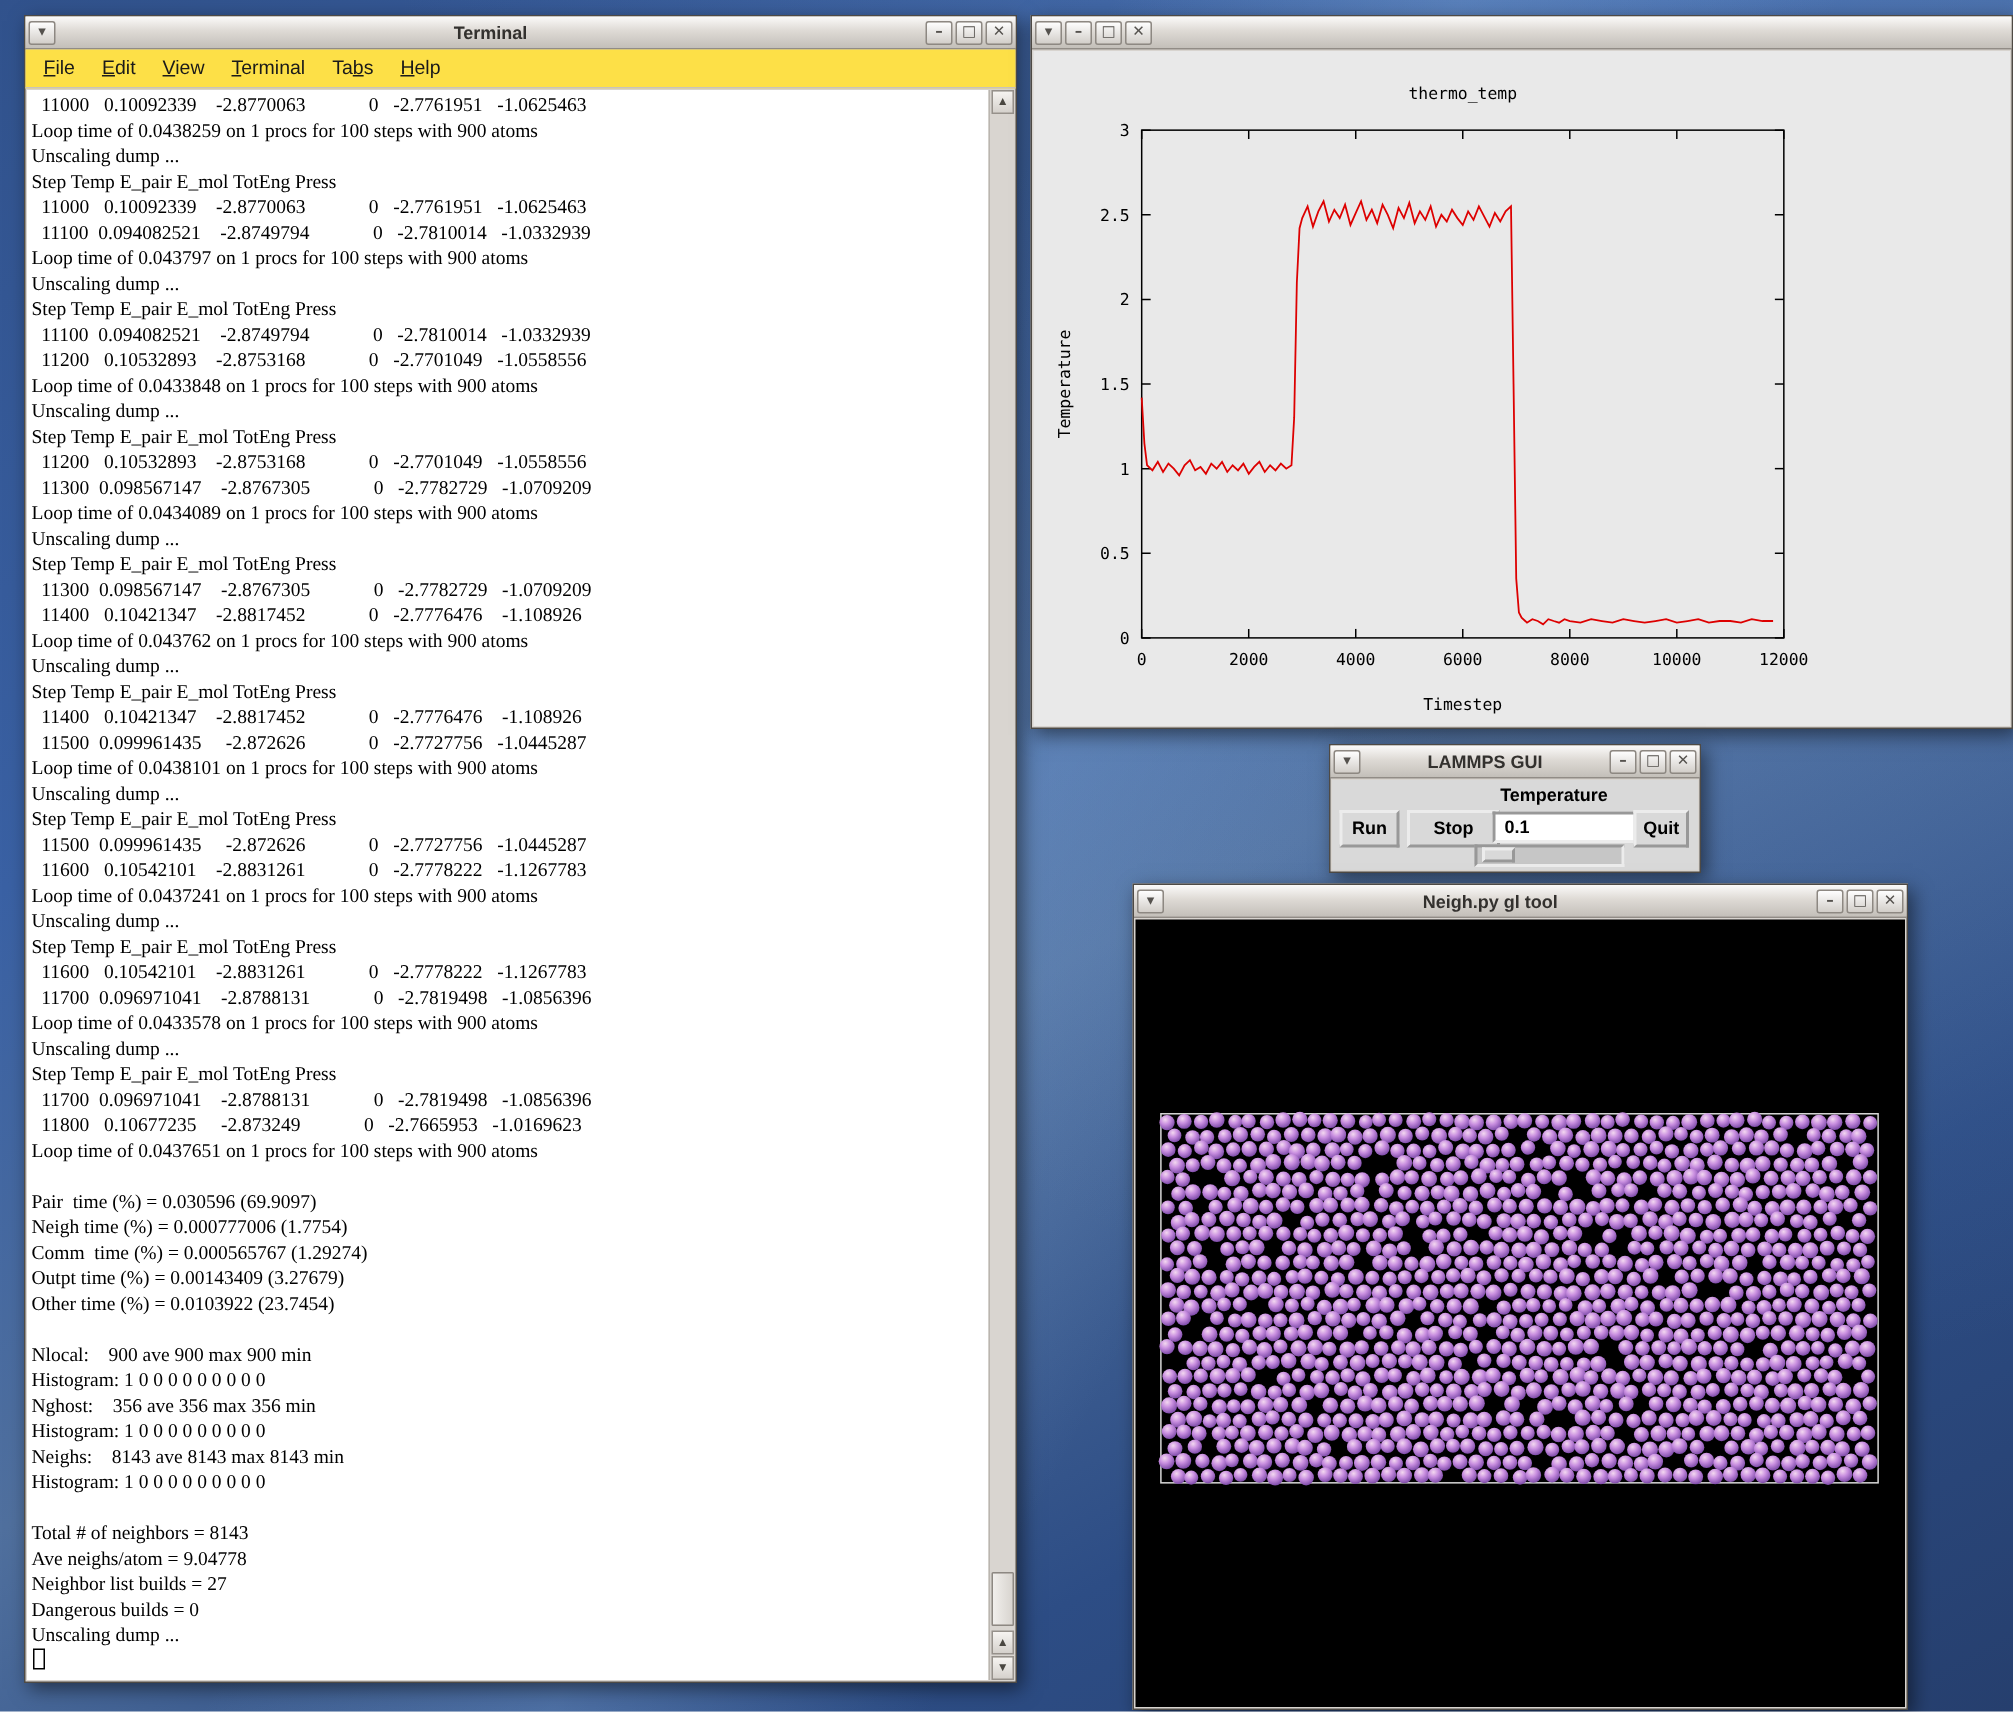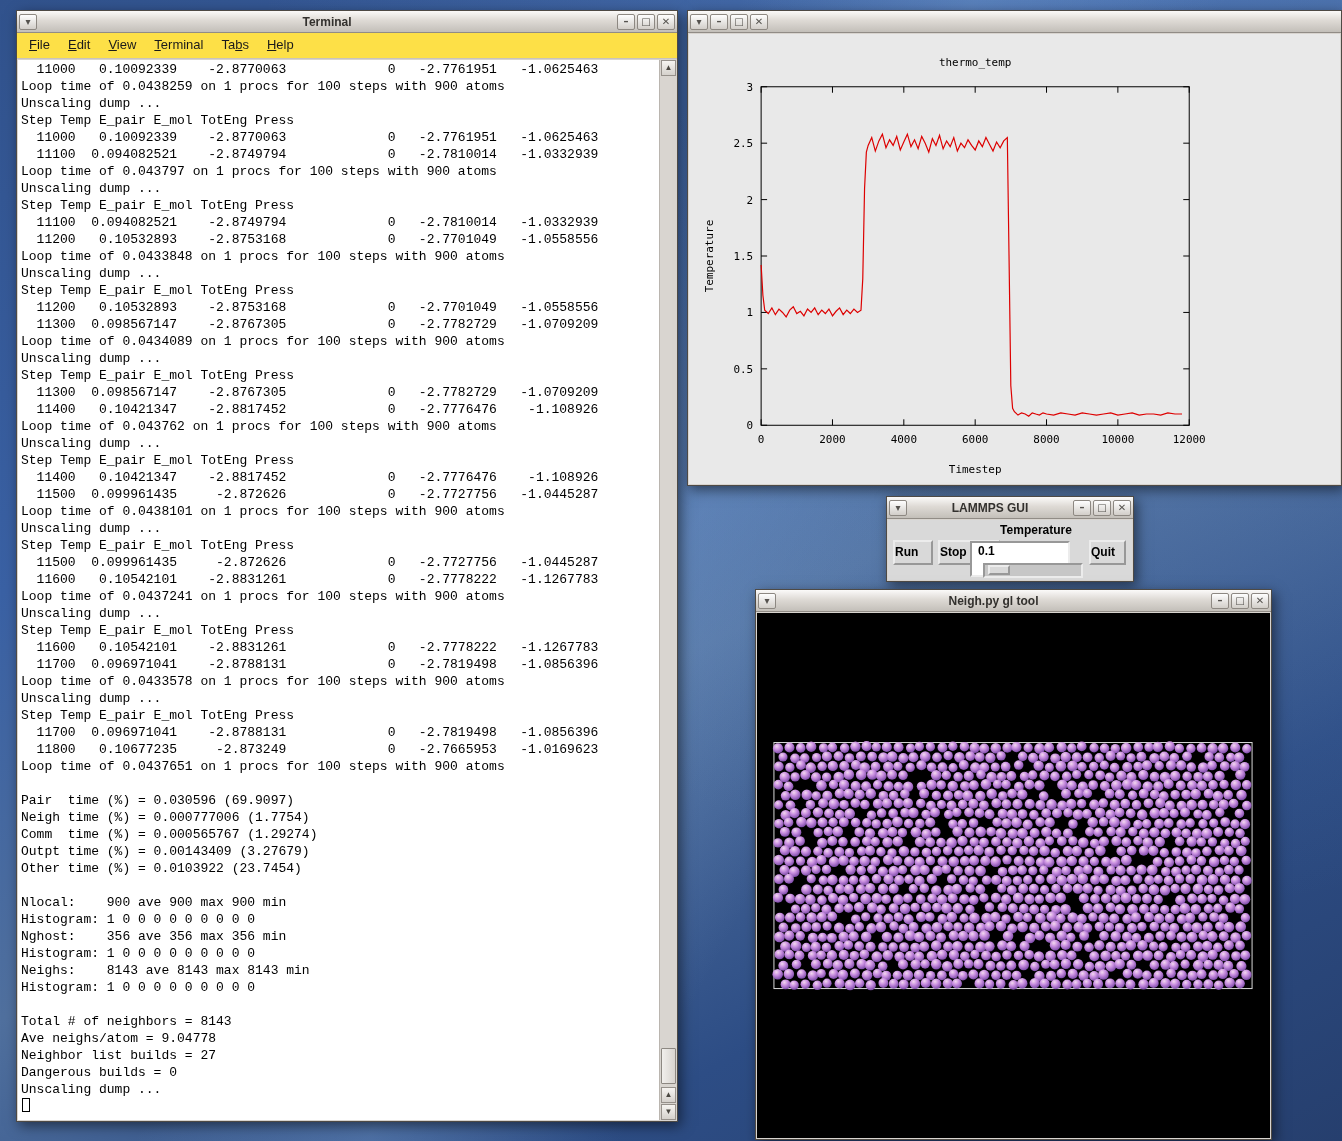--- a/index.html
+++ b/index.html
@@ -21,38 +21,38 @@
     border:1px solid #8d8882;border-radius:2px;font:bold 10px/14px "DejaVu Sans",sans-serif;
     text-align:center;color:#55524e;cursor:default}
   .win-body{position:absolute;left:1px;right:1px;top:23px;bottom:1px}
   
   #terminal-window{left:16px;top:10px;width:662px;height:1112px}
   .menubar{height:26px;display:flex;align-items:flex-start;padding:0 3px;background:#fde047;
     border-bottom:1px solid #c8c3bd;font-size:13px;color:#1a1a1a}
   .menu-item{padding:4px 9px}
   .term-area{position:absolute;left:1px;right:1px;top:49px;bottom:1px;background:#fff}
   .term-text{position:absolute;left:0;top:0;right:17px;bottom:0;overflow:hidden;padding:1px 0 0 3px}
-  pre.term{font-family:Liberation Mono, monospace;font-size:13px;line-height:17px;color:#000}
+  pre.term{font-family:Liberation Serif, serif;font-size:13px;line-height:17px;color:#000}
   .cursor{display:inline-block;width:8px;height:14px;border:1px solid #000;margin-left:1px;vertical-align:-2px}
   .scroll{position:absolute;right:0;top:0;bottom:0;width:17px;background:#d9d5d0;border-left:1px solid #bab5af}
   .sbtn{position:absolute;left:1px;width:15px;height:16px;background:linear-gradient(#f6f4f1,#d5d1cc);
     border:1px solid #96918b;font-size:8px;line-height:14px;text-align:center;color:#4a4741}
   .sthumb{position:absolute;left:1px;width:15px;height:36px;bottom:36px;
     background:linear-gradient(90deg,#f1efec,#d8d4cf);border:1px solid #8d8882;border-radius:1px}
   
   #gnuplot-window{left:687px;top:10px;width:655px;height:476px}
   .gp-body{background:#e9e9e9}
   .gp-body svg{display:block;width:100%;height:100%}
   
   #lammps-window{left:886px;top:496px;width:248px;height:86px}
   .lm-body{background:#d9d9d9;font-weight:bold;font-size:12px}
   .tk-label{position:absolute;left:92px;top:3px;width:112px;text-align:center;color:#000}
-  .tk-btn{position:absolute;background:#d9d9d9;border:2px outset #ececec;
+  .tk-btn{position:absolute;background:#d9d9d9;border:2px outset #ececec;text-align:center;
     font:bold 12px "Liberation Sans",sans-serif;color:#000;padding-top:3px}
-  .tk-entry{position:absolute;left:82px;top:21px;width:100px;height:36px;background:#fff;
+  .tk-entry{position:absolute;left:107px;top:21px;width:100px;height:21px;background:#fff;
     border:2px inset #ececec;font:bold 12px/16px "Liberation Sans",sans-serif;padding-left:6px;color:#000}
   .tk-scale{position:absolute;left:95px;top:43px;width:100px;height:15px;background:#c6c6c6;border:2px inset #ececec}
   .tk-scale-handle{position:absolute;left:3px;top:0;width:22px;height:10px;background:#d9d9d9;border:2px outset #ececec}
   
   #pizza-window{left:755px;top:589px;width:517px;height:551px}
   .pz-body{background:#000}
   .pz-body svg{display:block;width:100%;height:100%}
 </style>
 </head>
 <body>

